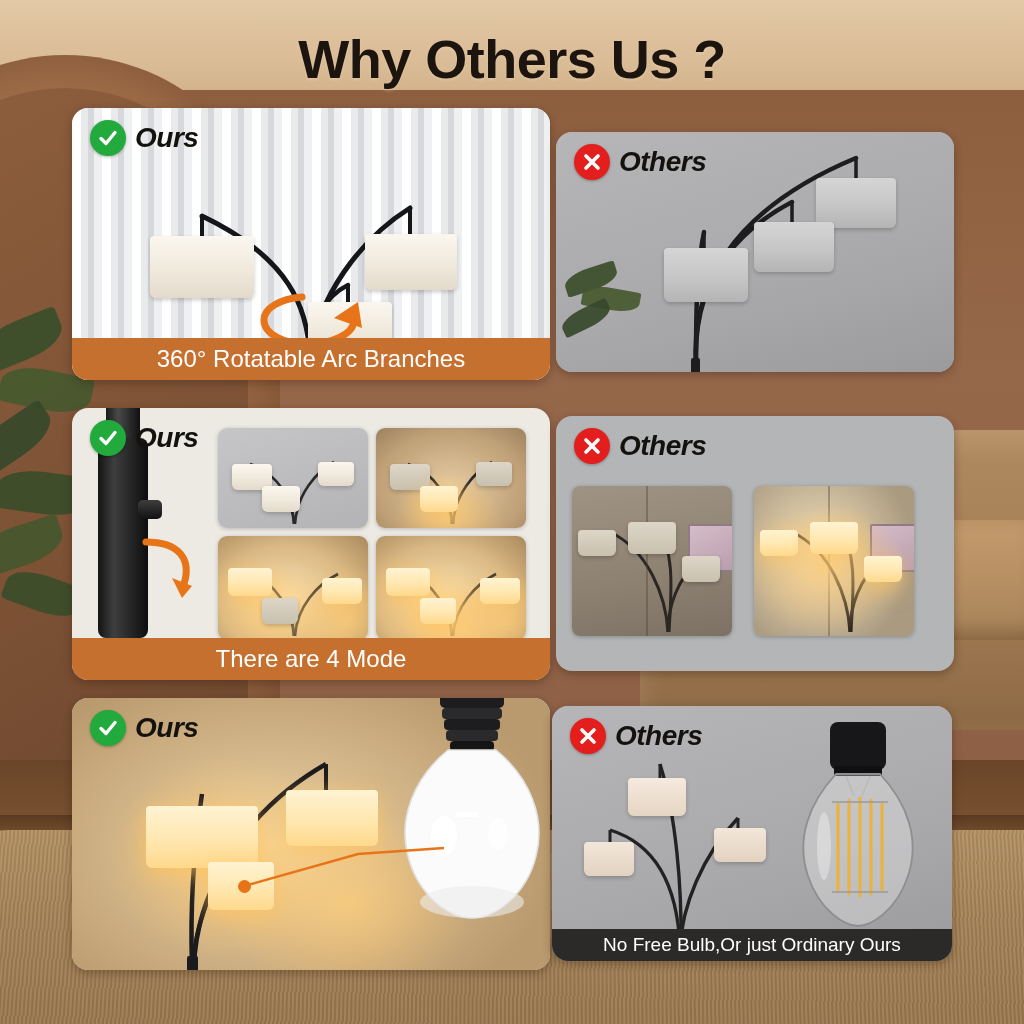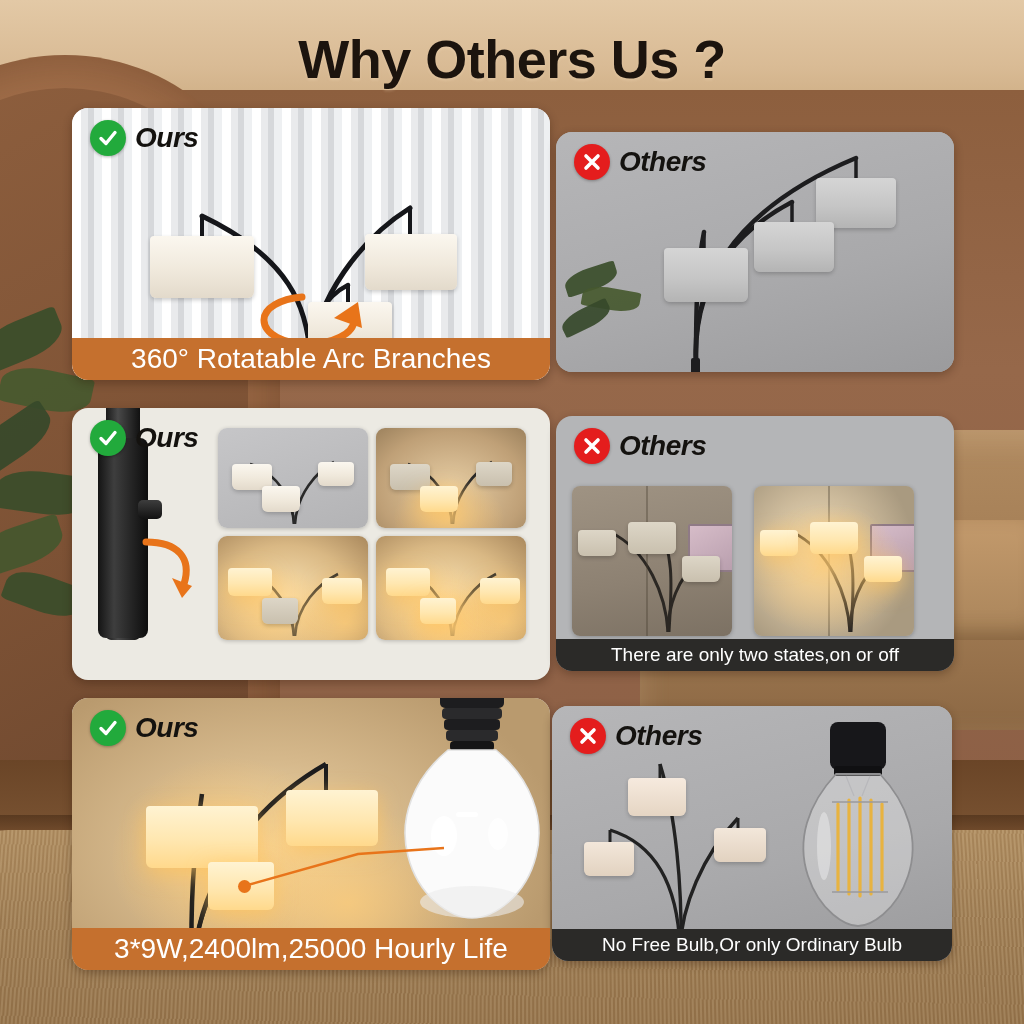--- a/index.html
+++ b/index.html
@@ -118,21 +118,21 @@
   }
 
   
   .caption {
     position: absolute; left: 0; bottom: 0; width: 100%;
     text-align: center; color: #fff;
     display: flex; align-items: center; justify-content: center;
     z-index: 12;
   }
   .caption.ours {
-    background: #c5702e; height: 42px; font-size: 28px;
+    background: #c5702e; height: 42px; font-size: 24px;
   }
   .caption.other {
     background: #2b2a28; height: 32px; font-size: 19px;
   }
 
   
   .curtain {
     position: absolute; inset: 0;
     background:
       repeating-linear-gradient(90deg,
@@ -397,20 +397,21 @@
 
     <div class="badge-row">
       <span class="badge-icon ok">
         <svg width="22" height="22" viewBox="0 0 22 22">
             <path d="M4 11.5 L9 16.5 L18 5.5" stroke="#fff" stroke-width="3.4" fill="none" stroke-linecap="round" stroke-linejoin="round"></path>
           </svg>
       </span>
       <span class="badge-label">Ours</span>
     </div>
 
+    <div class="caption ours">There are 4 Mode</div>
   </div>
 
   <div class="card other" style="left:556px; top:416px; width:398px; height:255px; background:#b4b5b7;">
     <div class="card-photo">
 
       <div class="photo-pair room-dim" style="left:16px; top:70px; width:160px; height:150px;">
         <div class="corner-wall"></div>
         <div class="picture-frame" style="left:116px; top:38px; width:46px; height:48px;"></div>
         <svg width="160" height="150">
           <path d="M96 146 C 94 110, 76 64, 38 46" stroke="#2b2723" stroke-width="3" fill="none"></path>
@@ -439,21 +440,20 @@
 
     <div class="badge-row">
       <span class="badge-icon no">
         <svg width="22" height="22" viewBox="0 0 22 22">
             <path d="M5 5 L17 17 M17 5 L5 17" stroke="#fff" stroke-width="3.6" stroke-linecap="round"></path>
           </svg>
       </span>
       <span class="badge-label">Others</span>
     </div>
 
-    <div class="caption other">There are only two states,on or off</div>
   </div>
 
   <div class="card ours" style="left:72px; top:698px; width:478px; height:272px;">
     <div class="card-photo">
       <div class="wall-warm"></div>
       <div class="glow" style="left:40px;  top:60px;  width:230px; height:200px;"></div>
       <div class="glow" style="left:150px; top:110px; width:250px; height:190px;"></div>
 
       <svg style="position:absolute;left:0;top:0;" width="478" height="272">
         <path d="M120 268 C 118 210, 122 150, 130 96" stroke="#1b1b1d" stroke-width="4.5" fill="none"></path>
@@ -491,21 +491,20 @@
 
     <div class="badge-row">
       <span class="badge-icon ok">
         <svg width="22" height="22" viewBox="0 0 22 22">
             <path d="M4 11.5 L9 16.5 L18 5.5" stroke="#fff" stroke-width="3.4" fill="none" stroke-linecap="round" stroke-linejoin="round"></path>
           </svg>
       </span>
       <span class="badge-label">Ours</span>
     </div>
 
-    <div class="caption ours">3*9W,2400lm,25000 Hourly Life</div>
   </div>
 
   <div class="card other" style="left:552px; top:706px; width:400px; height:255px;">
     <div class="card-photo">
       <div class="wall-gray"></div>
 
       <svg style="position:absolute;left:0;top:0;" width="400" height="255">
         <path d="M128 242 C 126 190, 110 140, 58 124" stroke="#222" stroke-width="3.4" fill="none"></path>
         <path d="M129 242 C 130 180, 124 110, 108 58" stroke="#222" stroke-width="3.4" fill="none"></path>
         <path d="M128 242 C 130 200, 150 150, 186 112" stroke="#222" stroke-width="3.4" fill="none"></path>
@@ -547,16 +546,16 @@
 
     <div class="badge-row">
       <span class="badge-icon no">
         <svg width="22" height="22" viewBox="0 0 22 22">
             <path d="M5 5 L17 17 M17 5 L5 17" stroke="#fff" stroke-width="3.6" stroke-linecap="round"></path>
           </svg>
       </span>
       <span class="badge-label">Others</span>
     </div>
 
-    <div class="caption other">No Free Bulb,Or only Ordinary Bulb</div>
+    <div class="caption other">No Free Bulb,Or just Ordinary Ours</div>
   </div>
 
 </div>
 
 </body></html>

